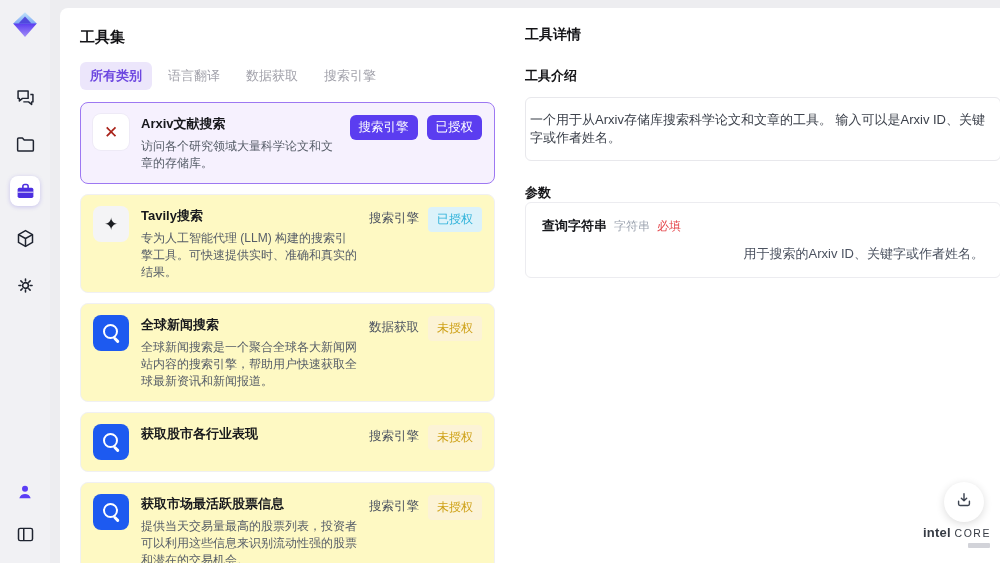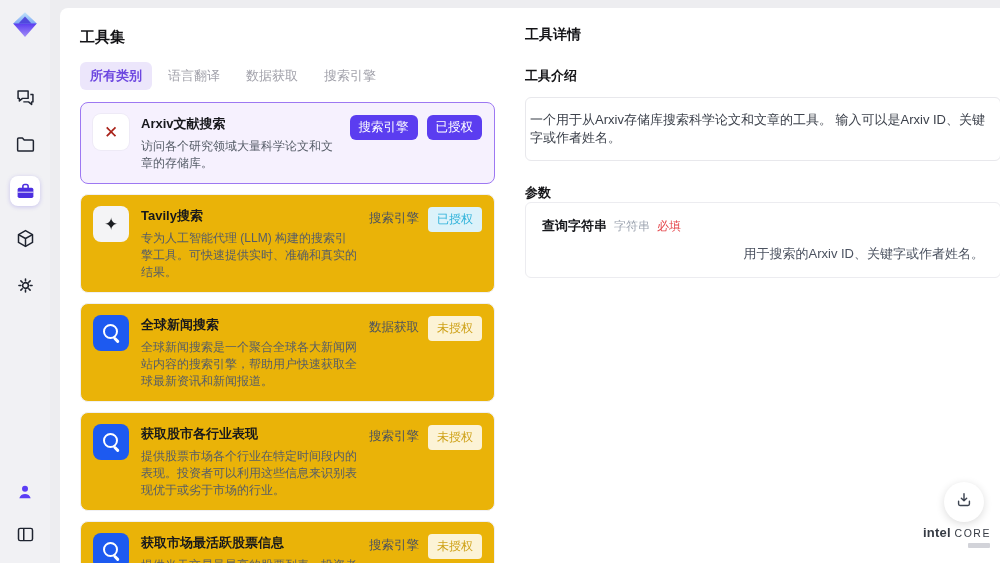--- a/index.html
+++ b/index.html
@@ -16,21 +16,21 @@
   .rail-item svg { display:block; }
   .rail-item.active { background:#ffffff; box-shadow:0 1px 4px rgba(80,60,220,.25); }
   .rail-bottom { position:absolute; left:0; bottom:14px; width:50px; display:flex; flex-direction:column; align-items:center; gap:12px; }
   
   .tools-panel { position:absolute; left:60px; top:8px; width:499px; height:555px; background:#fff; border-radius:8px 8px 0 0; padding:16px 16px 0 20px; overflow:hidden; }
   .page-title { font-size:15px; font-weight:bold; color:#141417; padding-top:4px; }
   .tabs { display:flex; align-items:center; gap:6px; margin-top:15px; }
   .tab { font-size:13px; color:#a1a1aa; padding:5px 10px; border-radius:6px; cursor:pointer; white-space:nowrap; }
   .tab.active { background:#ece6fb; color:#6d47e0; font-weight:bold; }
   .tool-list { margin-top:12px; display:flex; flex-direction:column; gap:10px; }
-  .tool-card { display:flex; gap:12px; align-items:flex-start; background:#eab308; border:1px solid #f0f0f3; border-radius:8px; padding:11px 12px; width:415px; cursor:pointer; }
+  .tool-card { display:flex; gap:12px; align-items:flex-start; background:#fef9c3; border:1px solid #f0f0f3; border-radius:8px; padding:11px 12px; width:415px; cursor:pointer; }
   .tool-card.selected { background:#f6f1fe; border:1px solid #9d78f2; }
   .tool-icon { flex:0 0 36px; width:36px; height:36px; border-radius:8px; position:relative; display:flex; align-items:center; justify-content:center; font-size:18px; }
   .icon-arxiv .tool-icon { background:#ffffff; box-shadow:0 0 0 1px #eeeaf6; }
   .icon-arxiv .tool-icon::before { content:"✕"; color:#a92219; font-weight:bold; font-size:17px; }
   .icon-star .tool-icon { background:#f4f4f6; }
   .icon-star .tool-icon::before { content:"✦"; color:#1b1d22; font-size:17px; }
   .icon-search-blue .tool-icon { background:#1d5af0; }
   .icon-search-blue .tool-icon::before { content:""; position:absolute; left:10px; top:9px; width:11px; height:11px; border:2.5px solid #fff; border-radius:50%; }
   .icon-search-blue .tool-icon::after { content:""; position:absolute; left:21px; top:21px; width:7px; height:2.5px; background:#fff; border-radius:2px; transform:rotate(45deg); transform-origin:left center; }
   .tool-main { width:262px; }
@@ -191,21 +191,20 @@
     <div class="tool-badges">
       <span class="category">数据获取</span>
       <span class="auth auth-no">未授权</span>
     </div>
   </div>
 
   <div class="tool-card icon-search-blue">
     <span class="tool-icon"></span>
     <div class="tool-main">
       <div class="tool-name">获取股市各行业表现</div>
-      <div class="tool-desc">提供股票市场各个行业在特定时间段内的表现。投资者可以利用这些信息来识别表现优于或劣于市场的行业。</div>
     </div>
     <div class="tool-badges">
       <span class="category">搜索引擎</span>
       <span class="auth auth-no">未授权</span>
     </div>
   </div>
 
   <div class="tool-card icon-search-blue">
     <span class="tool-icon"></span>
     <div class="tool-main">

